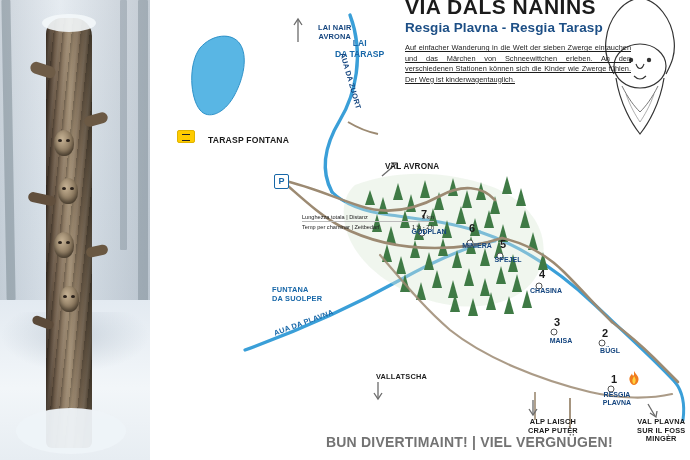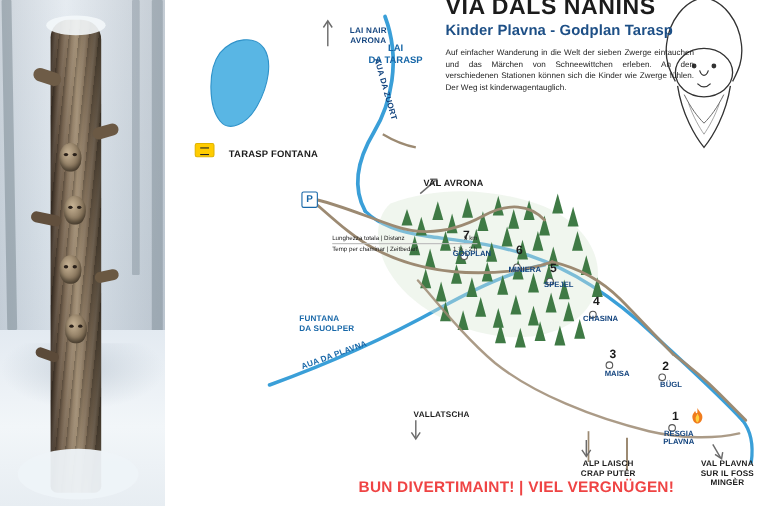--- a/index.html
+++ b/index.html
@@ -44,41 +44,41 @@
   .ground-snow{position:absolute;left:-12px;bottom:-6px;width:110px;height:46px;background:#eef3f8;border-radius:50%;opacity:.95;}
 
   
   .panel{position:absolute;left:150px;top:0;width:540px;height:460px;background:#ffffff;}
 
   
   .hdr{position:absolute;left:255px;top:-4px;width:226px;}
   .title{font-size:21px;font-weight:bold;letter-spacing:.5px;color:#1b1b1b;line-height:1.05;}
   .subtitle{font-size:13.5px;font-weight:bold;color:#1d4f86;margin-top:2px;letter-spacing:.1px;}
   .para{font-size:7.4px;line-height:1.42;color:#1d1d1d;text-align:justify;margin-top:9px;}
-  .para.second{margin-top:8px;}
+  .para.second{margin-top:8px;text-decoration:underline;}
 
   
   .gnome{position:absolute;right:2px;top:-6px;width:96px;height:150px;}
 
   
   .map{position:absolute;left:0;top:0;width:540px;height:460px;}
 
   .lbl{position:absolute;font-size:7.4px;font-weight:bold;color:#14457f;letter-spacing:.2px;line-height:1.15;}
   .lbl.dark{color:#1b1b1b;}
   .lbl.teal{color:#1767a8;}
   .station{position:absolute;font-size:11px;font-weight:bold;color:#1b1b1b;}
   .stationname{position:absolute;font-size:7px;font-weight:bold;color:#14457f;line-height:1.2;text-align:center;}
 
   .lake-label{position:absolute;left:185px;top:38px;font-size:8.6px;font-weight:bold;color:#1767a8;line-height:1.25;text-align:center;}
 
   .legendbox{position:absolute;left:152px;top:212px;width:132px;font-size:5.6px;color:#222;}
   .legendrow{display:flex;justify-content:space-between;border-top:.5px solid #bbb;padding:1.5px 0;}
   .legendrow:first-child{border-top:none;}
 
-  .footer{position:absolute;left:176px;top:434px;font-size:14px;font-weight:bold;color:#ef4444;letter-spacing:.2px;}
+  .footer{position:absolute;left:176px;top:434px;font-size:14px;font-weight:bold;color:#737373;letter-spacing:.2px;}
 
   .pmark{position:absolute;width:13px;height:13px;border:1.2px solid #1767a8;border-radius:2px;
          color:#1767a8;font-size:9px;font-weight:bold;text-align:center;line-height:12px;background:#fff;}
   .postbus{position:absolute;width:16px;height:11px;background:#ffcc00;border:1px solid #e0b400;border-radius:2px;}
   .postbus:after{content:"";position:absolute;left:4px;top:3px;width:8px;height:5px;
          border-top:1.4px solid #222;border-bottom:1.4px solid #222;}
   .fire{position:absolute;width:16px;height:16px;}
 </style>
 </head>
 <body>
@@ -234,21 +234,21 @@
       <path d="M42 82 C46 86,50 86,54 82" stroke="#333" stroke-width="1.1" fill="none"></path>
       <path d="M24 84 C28 110,40 130,48 140 C56 130,68 110,72 84" stroke="#333" stroke-width="1.2" fill="none"></path>
       <path d="M30 92 C36 104,42 112,48 118" stroke="#555" stroke-width=".8" fill="none"></path>
       <path d="M66 92 C60 104,54 112,48 118" stroke="#555" stroke-width=".8" fill="none"></path>
       <path d="M34 100 C38 112,44 122,48 128" stroke="#777" stroke-width=".6" fill="none"></path>
       <path d="M62 100 C58 112,52 122,48 128" stroke="#777" stroke-width=".6" fill="none"></path>
     </svg>
 
     <div class="hdr">
       <div class="title">VIA DALS NANINS</div>
-      <div class="subtitle">Kinder Plavna - Godplan Tarasp</div>
+      <div class="subtitle">Resgia Plavna - Resgia Tarasp</div>
       <div class="para second">Auf einfacher Wanderung in die Welt der sieben Zwerge eintauchen und das Märchen von Schneewittchen erleben. An den verschiedenen Stationen können sich die Kinder wie Zwerge fühlen. Der Weg ist kinderwagentauglich.</div>
     </div>
 
     <div class="lake-label">LAI<br>DA TARASP</div>
 
     <div class="lbl" style="left:133px;top:24px;text-align:center;margin-left:35px;">LAI NAIR<br>AVRONA</div>
     <div class="lbl" style="left:196px;top:52px;transform:rotate(74deg);transform-origin:left top;">AUA DA ZUORT</div>
     <div class="lbl dark" style="left:58px;top:136px;font-size:8.6px;">TARASP FONTANA</div>
     <div class="lbl dark" style="left:235px;top:162px;font-size:8.2px;">VAL AVRONA</div>
     <div class="lbl teal" style="left:122px;top:286px;">FUNTANA<br>DA SUOLPER</div>

